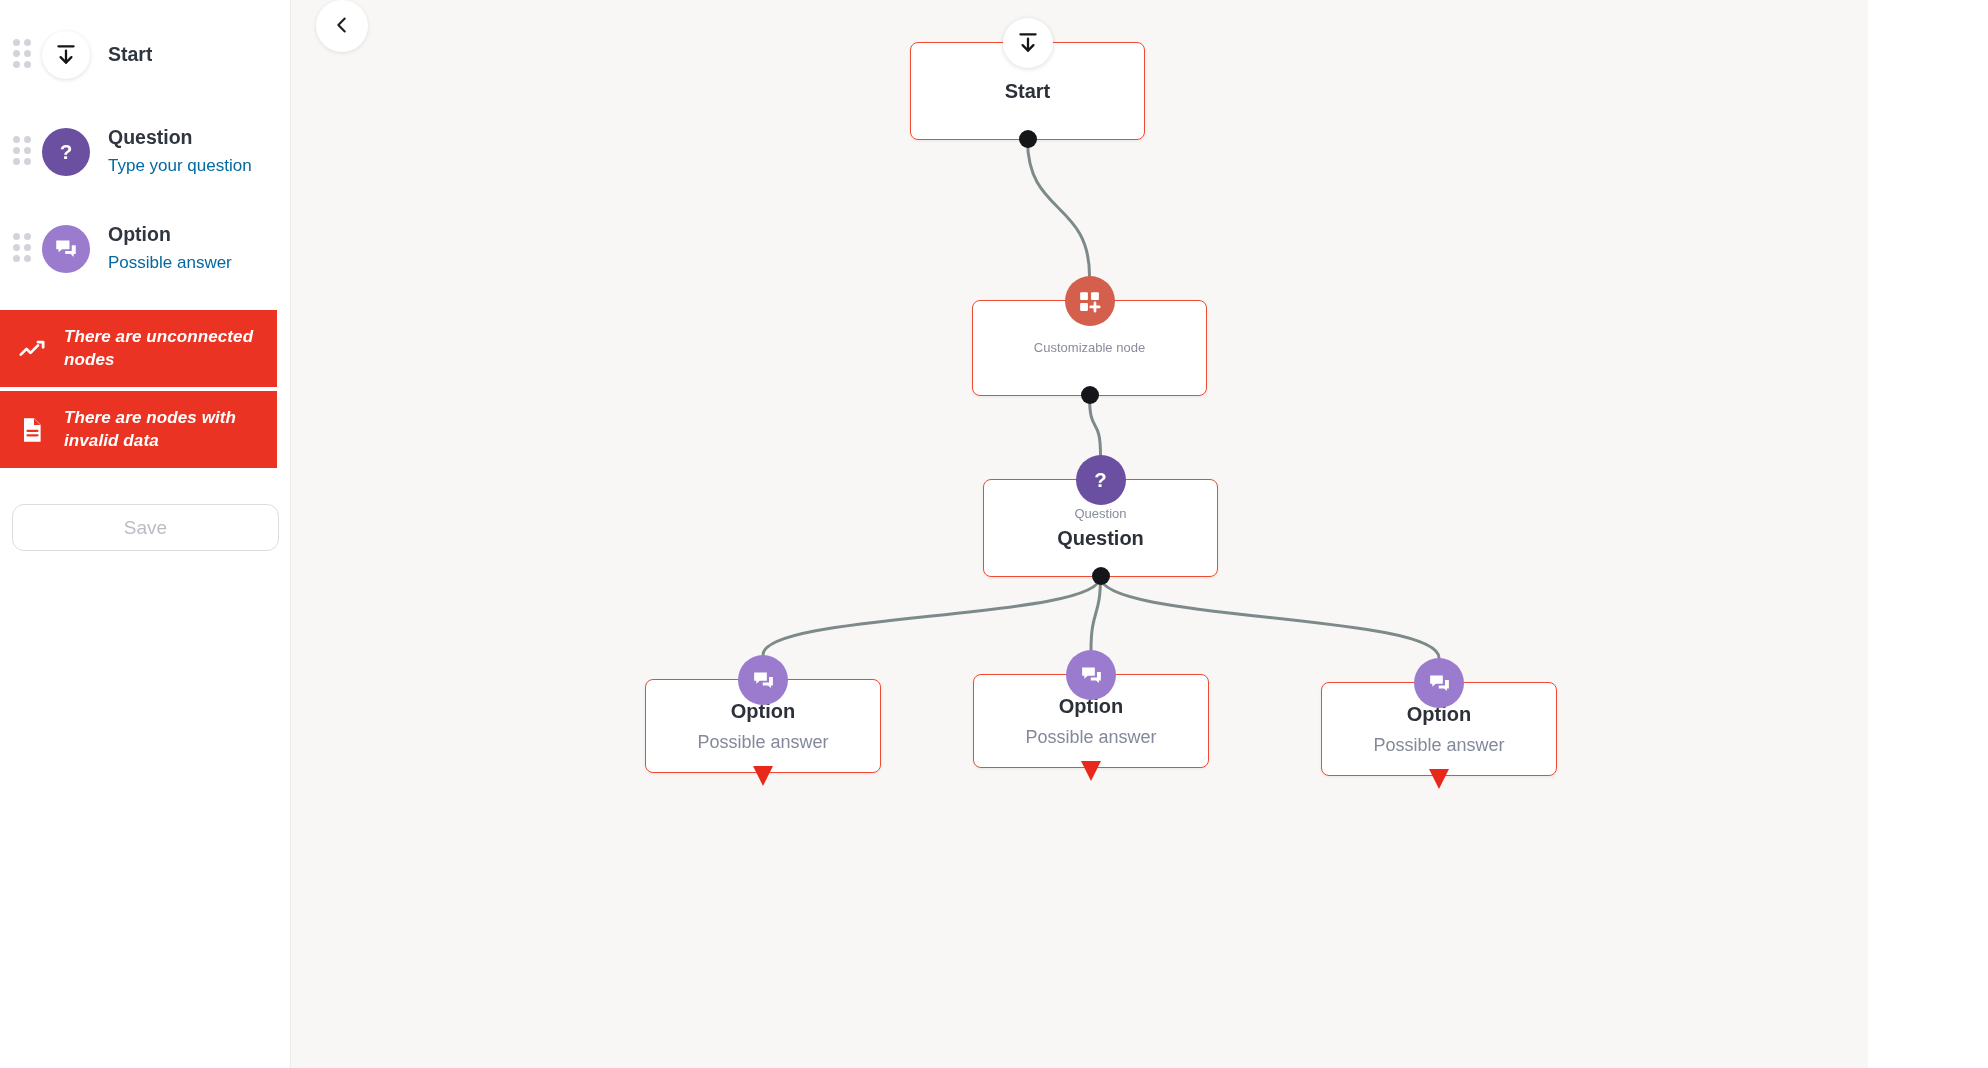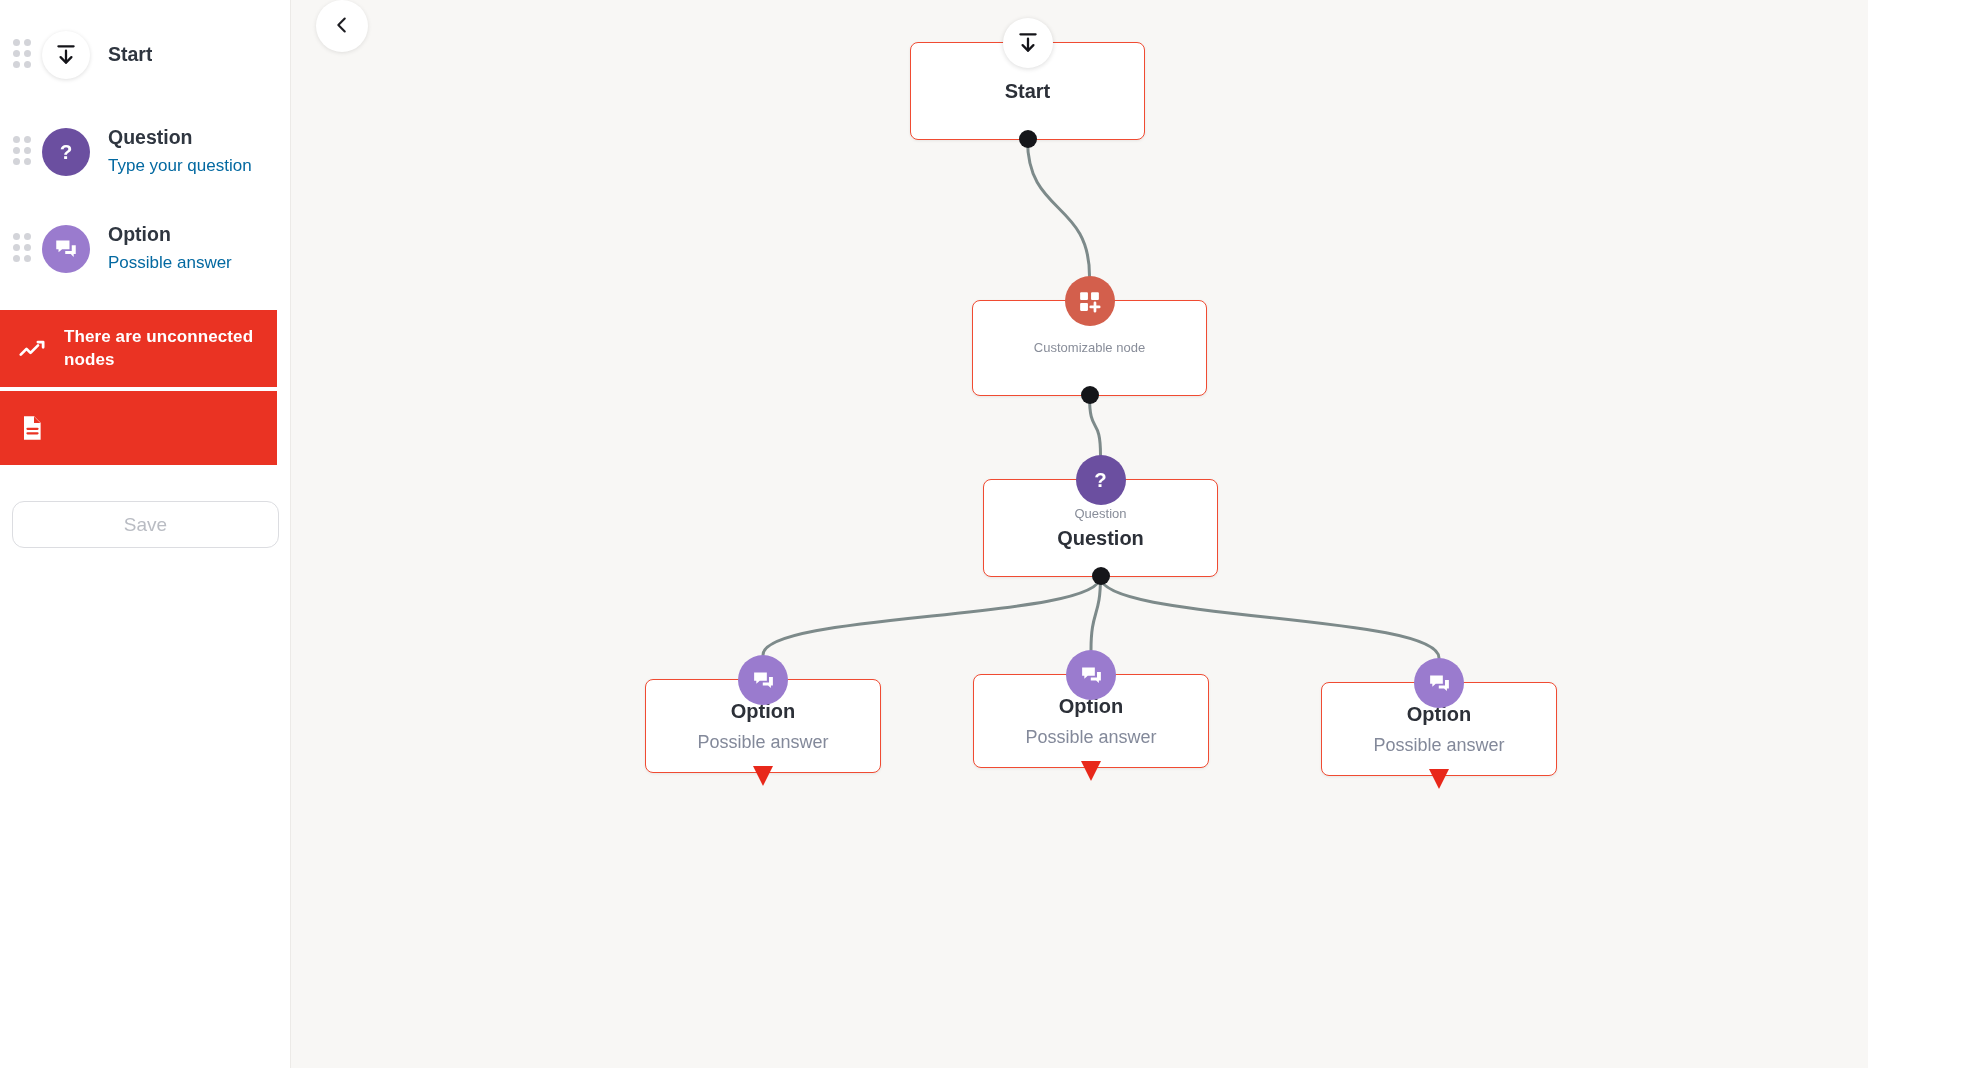--- a/index.html
+++ b/index.html
@@ -91,21 +91,21 @@
   }
   .palette-sub {
     font-size: 17px;
     color: #0369a1;
     line-height: 1.35;
     margin-top: 4px;
     white-space: nowrap;
   }
 
   
-  #alerts { margin-top: 13px; }
+  #alerts { margin-top: 13px; font-style: italic; }
   .alert {
     display: flex;
     align-items: center;
     background: #ea3323;
     color: #ffffff;
     width: 277px;
     padding: 16px 14px 16px 0;
     margin-bottom: 4px;
     min-height: 74px;
   }
@@ -324,20 +324,21 @@
         <span class="alert-text">There are unconnected nodes</span>
       </div>
       <div class="alert">
         <span class="alert-icon">
           <svg width="30" height="30" viewBox="0 0 24 24">
             <path d="M5.6 2.6h8.1l5.2 5.2v13.6H5.6z" fill="#fff"></path>
             <path d="M13.6 2.8v5.2h5.1" fill="#ea3323"></path>
             <path d="M8.4 12.6h8M8.4 16.2h8" stroke="#ea3323" stroke-width="1.8" stroke-linecap="round"></path>
           </svg>
         </span>
+        <span class="alert-text">There are nodes with invalid data</span>
       </div>
     </div>
 
     <button id="save-btn">Save</button>
   </aside>
 
   <section id="canvas">
 
     <button id="back-btn">
       <span>

